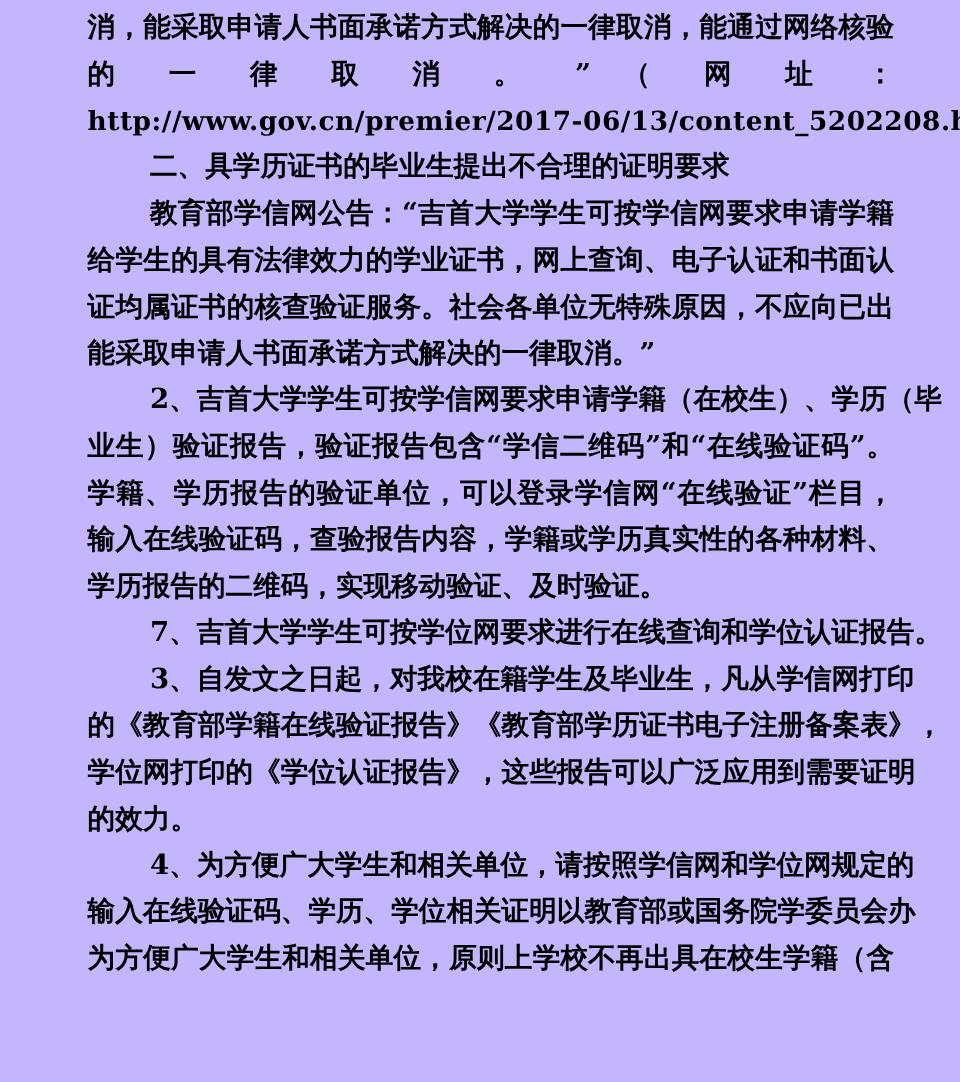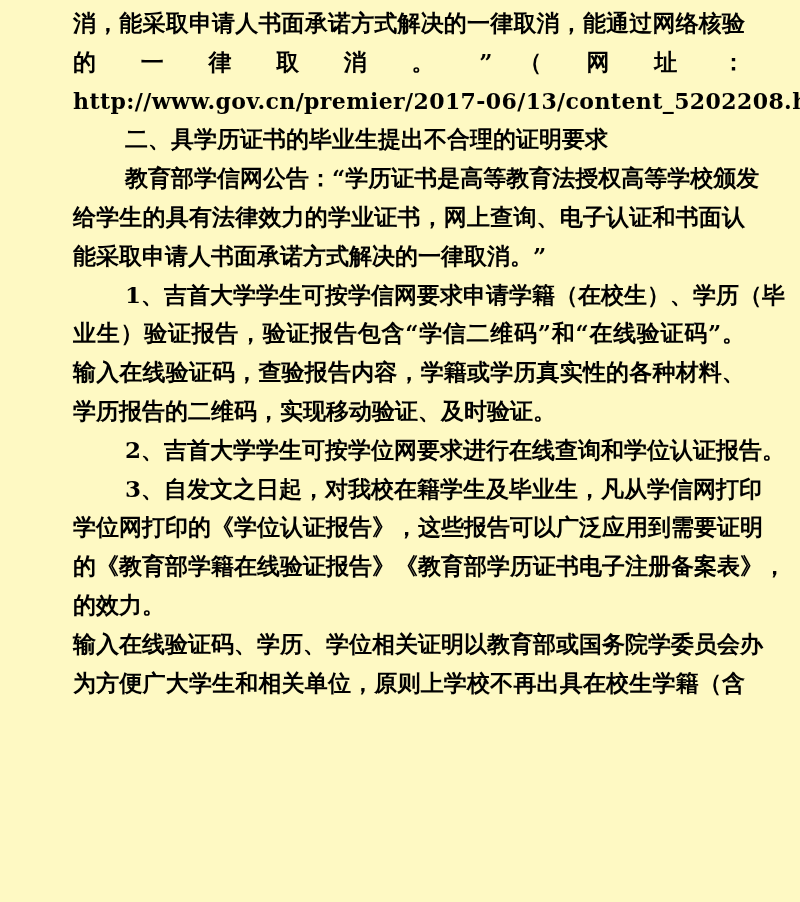--- a/index.html
+++ b/index.html
@@ -6,21 +6,21 @@
     margin: 0;
     padding: 0;
     background: #ffffff;
   }
   .page {
     position: relative;
     box-sizing: border-box;
     width: 800px;
     height: 902px;
     padding: 4px 55px 0 73px;
-    background: #fef9c3;
+    background: #c4b5fd;
     color: #000000;
     font-family: "DejaVu Serif", "Liberation Serif", serif;
     font-weight: 700;
     font-size: 23px;
     overflow: hidden;
   }
   .line {
     height: 38.8px;
     line-height: 38.8px;
     white-space: nowrap;
@@ -40,27 +40,30 @@
   }
 </style>
 </head>
 <body>
 
 <div class="page">
   <div class="line stretch">消，能采取申请人书面承诺方式解决的一律取消，能通过网络核验</div>
   <div class="line stretch">的 一 律 取 消 。 ” （ 网 址 ：</div>
   <div class="line url">http://www.gov.cn/premier/2017-06/13/content_5202208.htm）</div>
   <div class="line indent">二、具学历证书的毕业生提出不合理的证明要求</div>
-  <div class="line stretch indent">教育部学信网公告：“学历证书是高等教育法授权高等学校颁发</div>
+  <div class="line stretch indent">教育部学信网公告：“吉首大学学生可按学信网要求申请学籍</div>
   <div class="line stretch">给学生的具有法律效力的学业证书，网上查询、电子认证和书面认</div>
+  <div class="line stretch">证均属证书的核查验证服务。社会各单位无特殊原因，不应向已出</div>
   <div class="line">能采取申请人书面承诺方式解决的一律取消。”</div>
-  <div class="line stretch indent">1、吉首大学学生可按学信网要求申请学籍（在校生）、学历（毕</div>
+  <div class="line stretch indent">2、吉首大学学生可按学信网要求申请学籍（在校生）、学历（毕</div>
   <div class="line stretch">业生）验证报告，验证报告包含“学信二维码”和“在线验证码”。</div>
+  <div class="line stretch">学籍、学历报告的验证单位，可以登录学信网“在线验证”栏目，</div>
   <div class="line stretch">输入在线验证码，查验报告内容，学籍或学历真实性的各种材料、</div>
   <div class="line">学历报告的二维码，实现移动验证、及时验证。</div>
-  <div class="line indent">2、吉首大学学生可按学位网要求进行在线查询和学位认证报告。</div>
+  <div class="line indent">7、吉首大学学生可按学位网要求进行在线查询和学位认证报告。</div>
   <div class="line stretch indent">3、自发文之日起，对我校在籍学生及毕业生，凡从学信网打印</div>
+  <div class="line stretch">的《教育部学籍在线验证报告》《教育部学历证书电子注册备案表》，</div>
   <div class="line stretch">学位网打印的《学位认证报告》，这些报告可以广泛应用到需要证明</div>
-  <div class="line stretch">的《教育部学籍在线验证报告》《教育部学历证书电子注册备案表》，</div>
   <div class="line">的效力。</div>
+  <div class="line stretch indent">4、为方便广大学生和相关单位，请按照学信网和学位网规定的</div>
   <div class="line stretch">输入在线验证码、学历、学位相关证明以教育部或国务院学委员会办</div>
   <div class="line stretch">为方便广大学生和相关单位，原则上学校不再出具在校生学籍（含</div>
 </div>
 
 </body></html>

